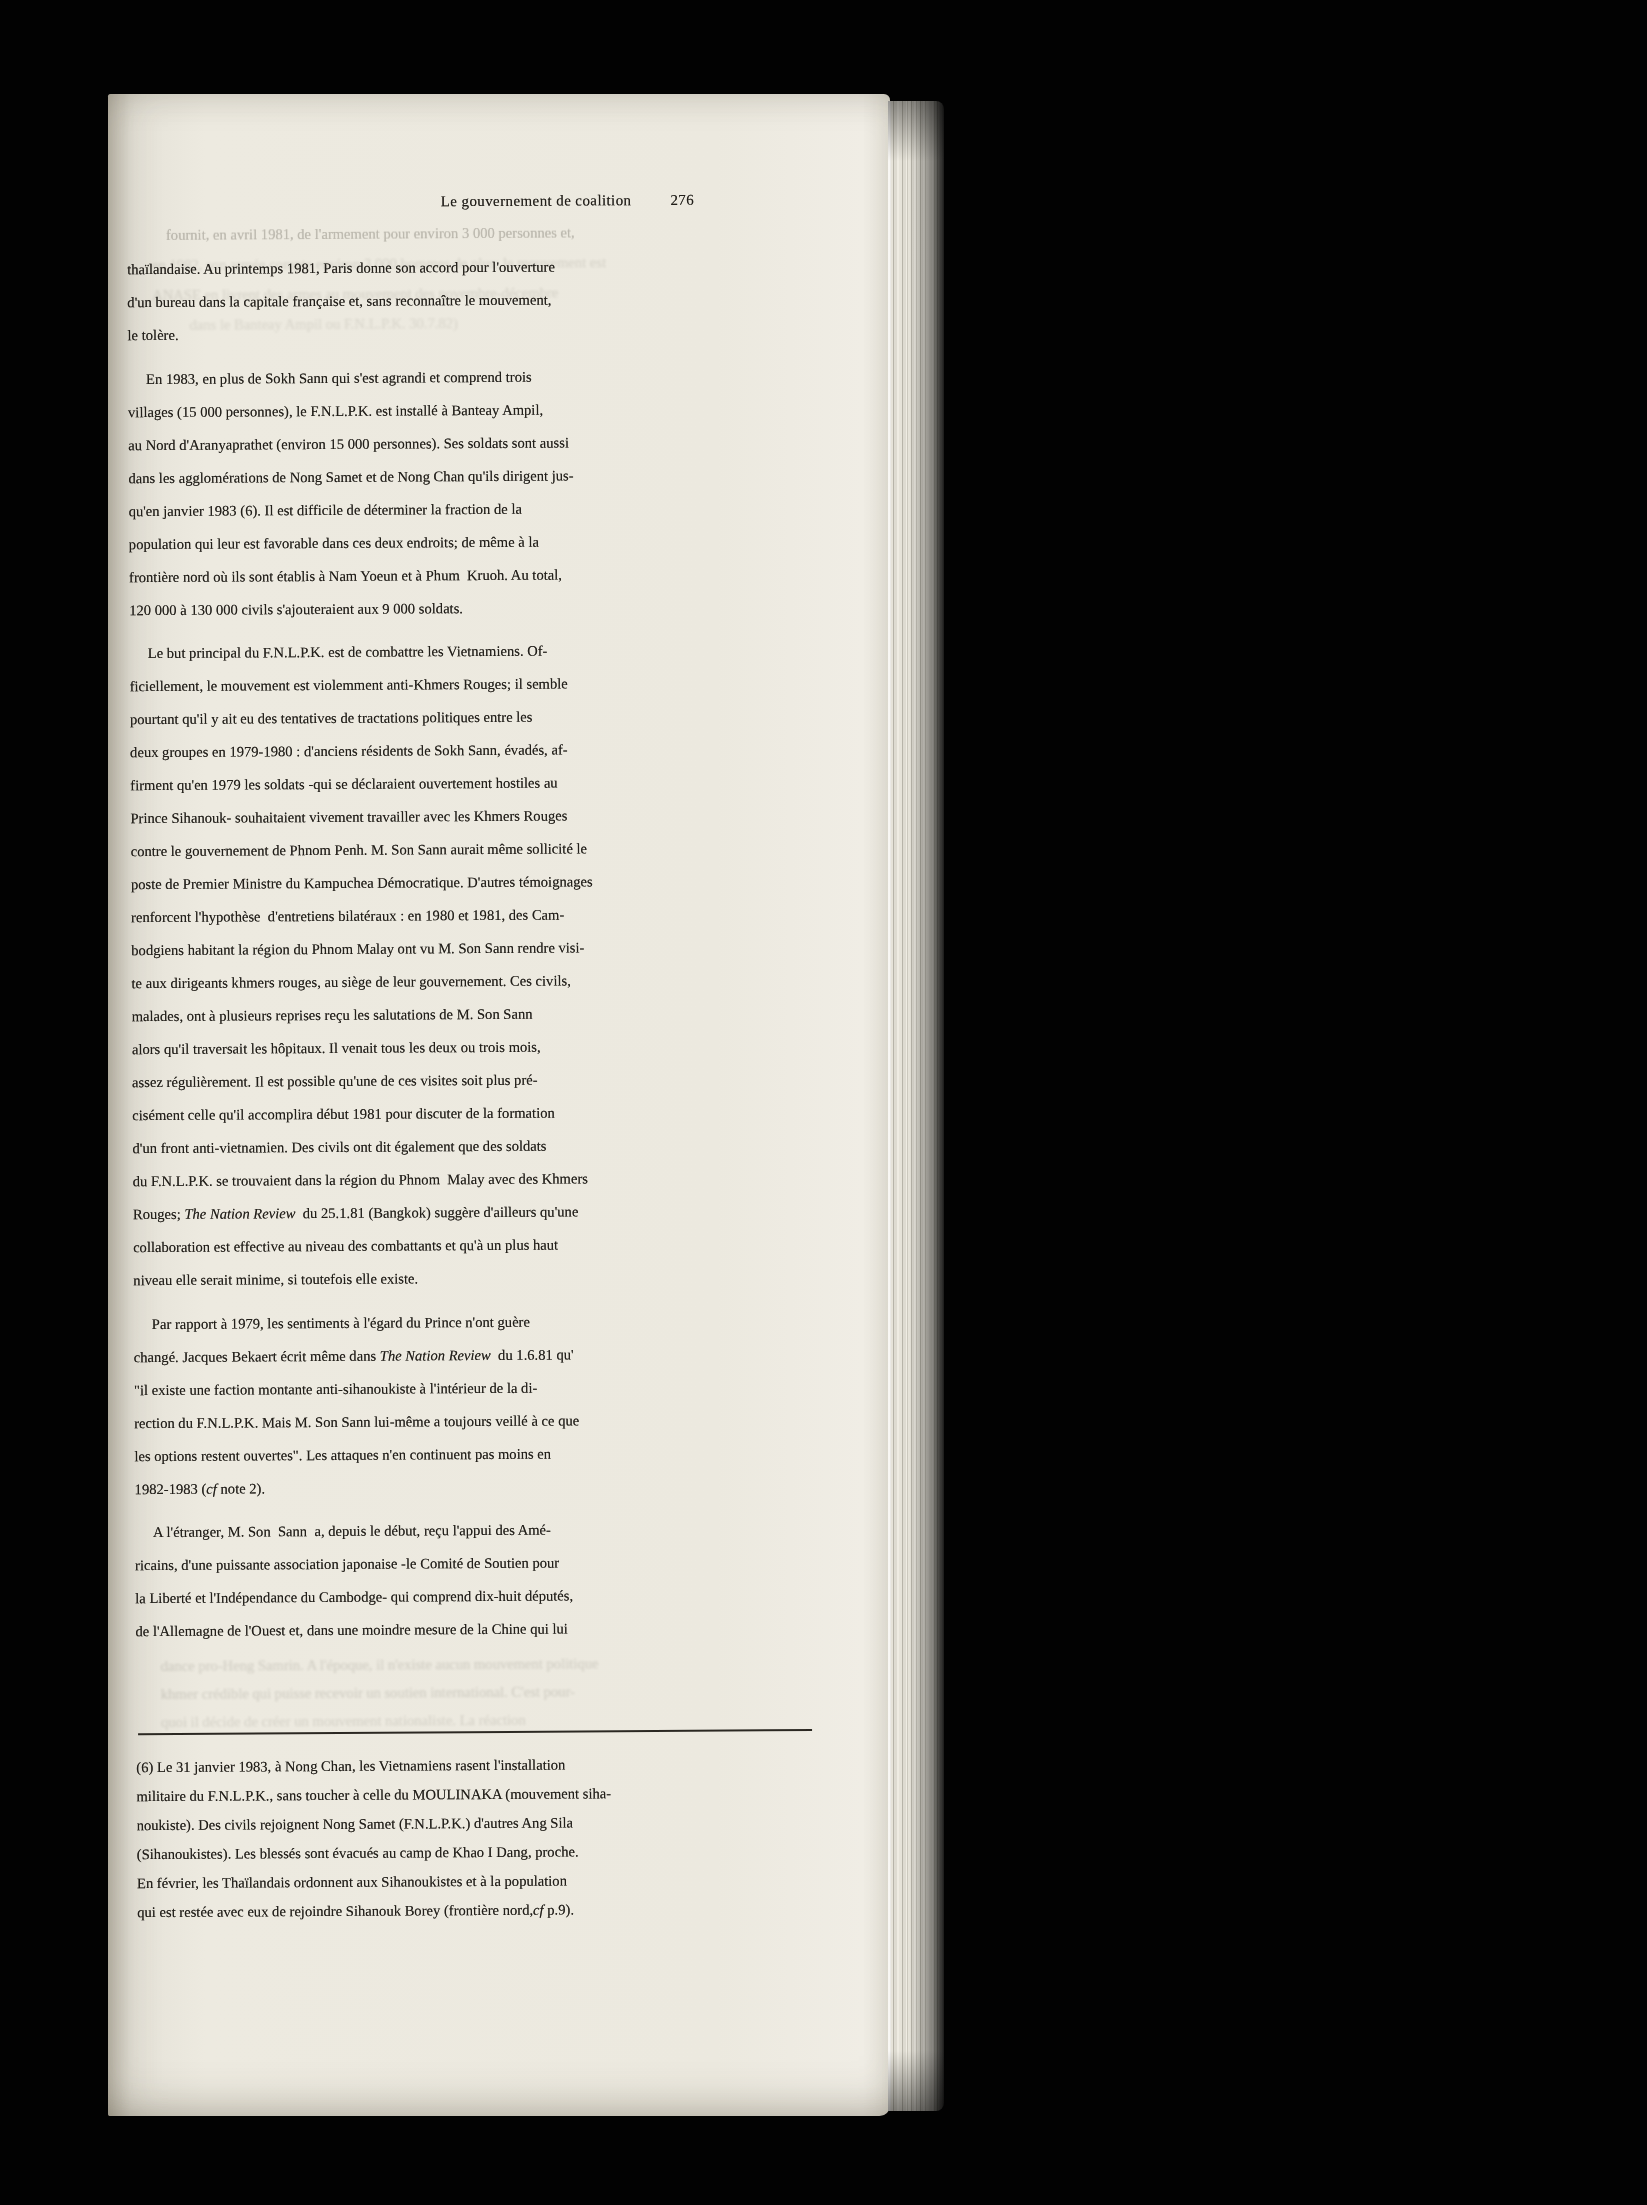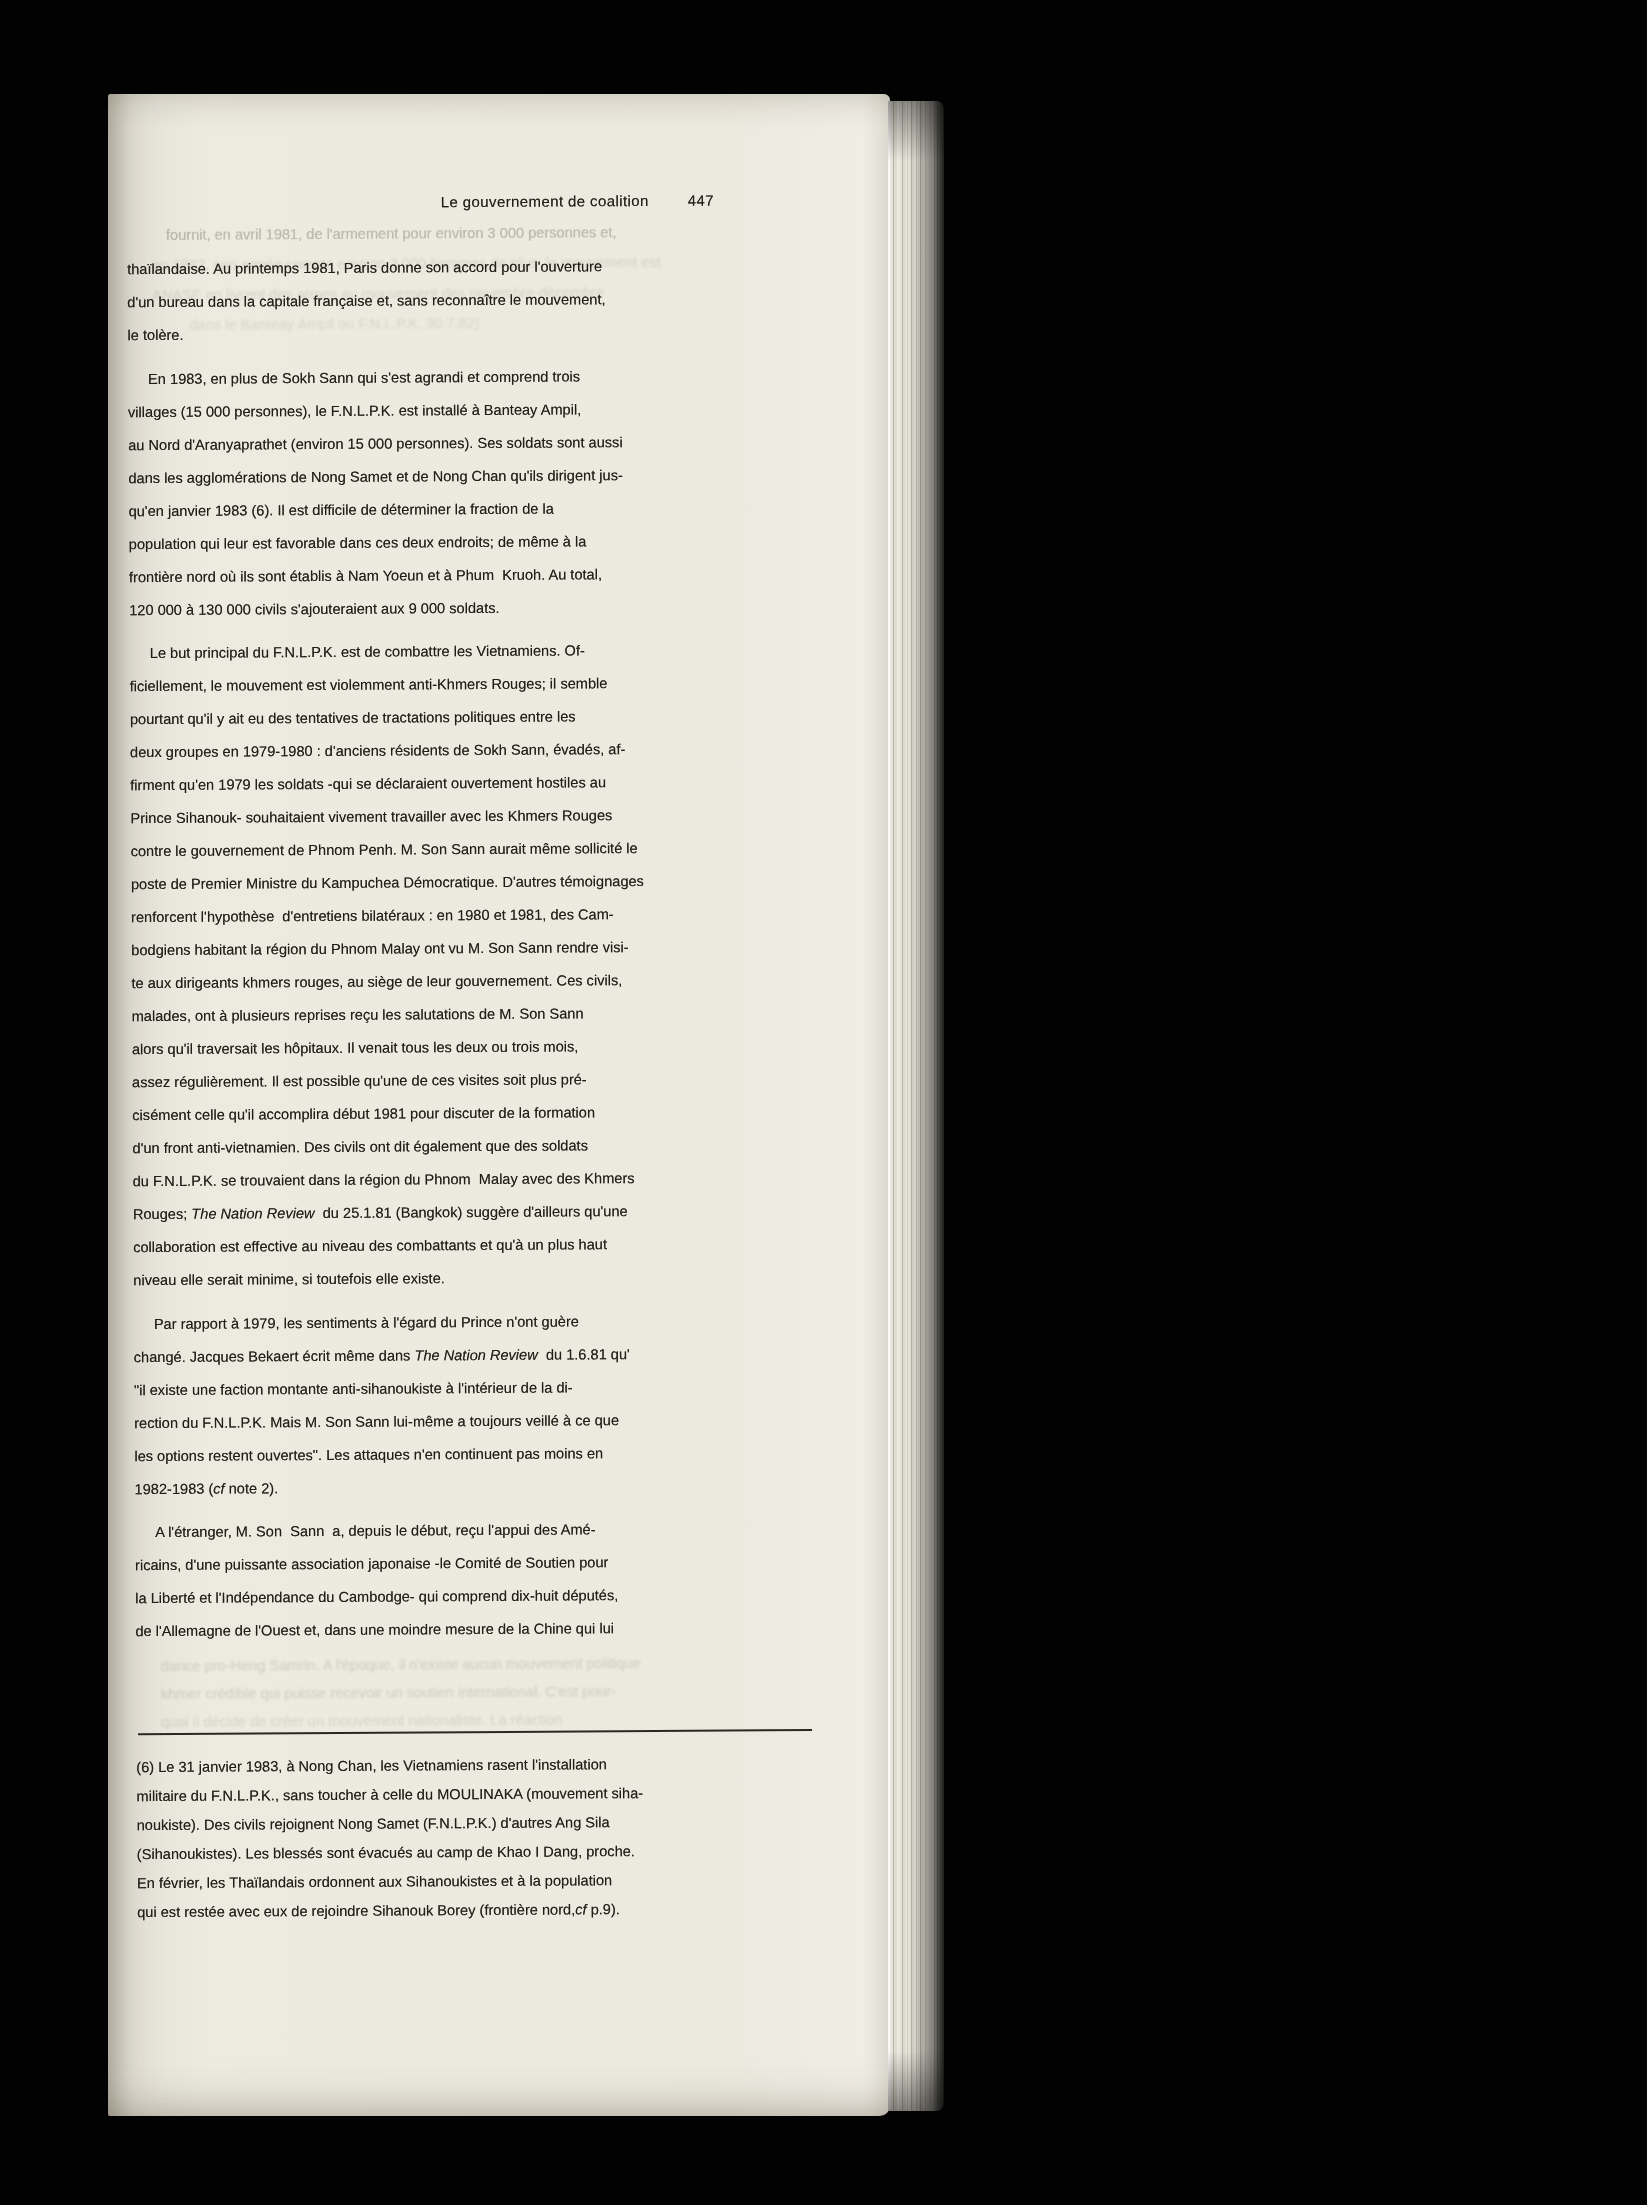--- a/index.html
+++ b/index.html
@@ -1,19 +1,19 @@
 <!DOCTYPE html>
 <html style="font-size:14px"><head>
 <meta charset="utf-8">
 <title>Book page scan</title>
 <style>
   html,body{margin:0;padding:0;background:#000;}
   .scene{
     position:relative;width:1648px;height:2206px;background:#020202;overflow:hidden;
-    font-family:Liberation Sans, sans-serif;
+    font-family:Liberation Serif, serif;
   }
   .page{
     position:absolute;left:108px;top:94px;width:782px;height:2022px;
     background:linear-gradient(90deg,#d4d0c4 0,#e5e2d8 23px,#edeae0 97px,#ece9df 609px,#f0ede5 755px,#e4e1d7 782px);
     border-radius:2.6px 6.2px 10.6px 2.6px;
     box-shadow:
       inset 0 -28px 49px -28px rgba(70,62,45,.38),
       inset 26.5px 0 53px -31px rgba(70,62,45,.45),
       inset 0 23px 42px -28px rgba(70,62,45,.22);
   }
@@ -53,21 +53,21 @@
 </style>
 </head>
 <body>
 
 <div class="scene">
   <div class="page">
     <div class="content">
 
       <div class="header">
         <span>Le gouvernement de coalition</span>
-        <span>447</span>
+        <span>276</span>
       </div>
 
       <div>
           <div class="bleed" style="top: 131px; left: 39px; opacity: 0.3; filter: blur(0.4px);">fournit, en avril 1981, de l'armement pour environ 3 000 personnes et,</div>
           <div class="bleed" style="top: 161px; left: 25px; opacity: 0.13; filter: blur(1.1px);">en 1982, son armée compte environ 3 000 hommes de plus; le mouvement est</div>
           <div class="bleed" style="top: 191px; left: 25px; opacity: 0.13; filter: blur(1.1px);">ANASE en livrent des armes au mouvement des novembre-décembre</div>
           <div class="bleed" style="top: 221px; left: 62px; opacity: 0.11; filter: blur(1.1px);">dans le Banteay Ampil ou F.N.L.P.K. 30.7.82)</div>
           <div class="bleed" style="top: 1562px; left: 25px; opacity: 0.16; filter: blur(0.9px);">dance pro-Heng Samrin. A l'époque, il n'existe aucun mouvement politique</div>
           <div class="bleed" style="top: 1590px; left: 25px; opacity: 0.16; filter: blur(0.9px);">khmer crédible qui puisse recevoir un soutien international. C'est pour-</div>
           <div class="bleed" style="top: 1618px; left: 25px; opacity: 0.13; filter: blur(1.1px);">quoi il décide de créer un mouvement nationaliste. La réaction</div>

